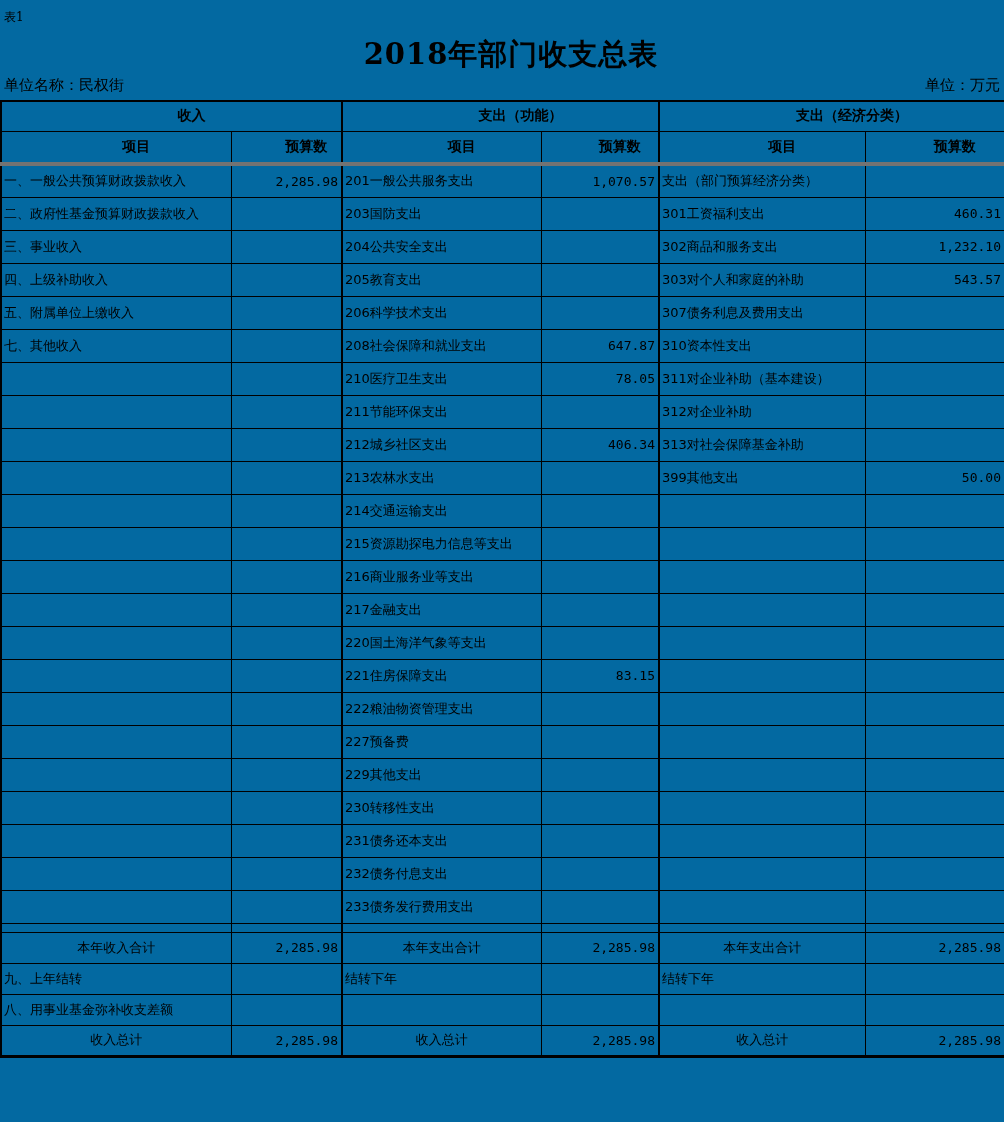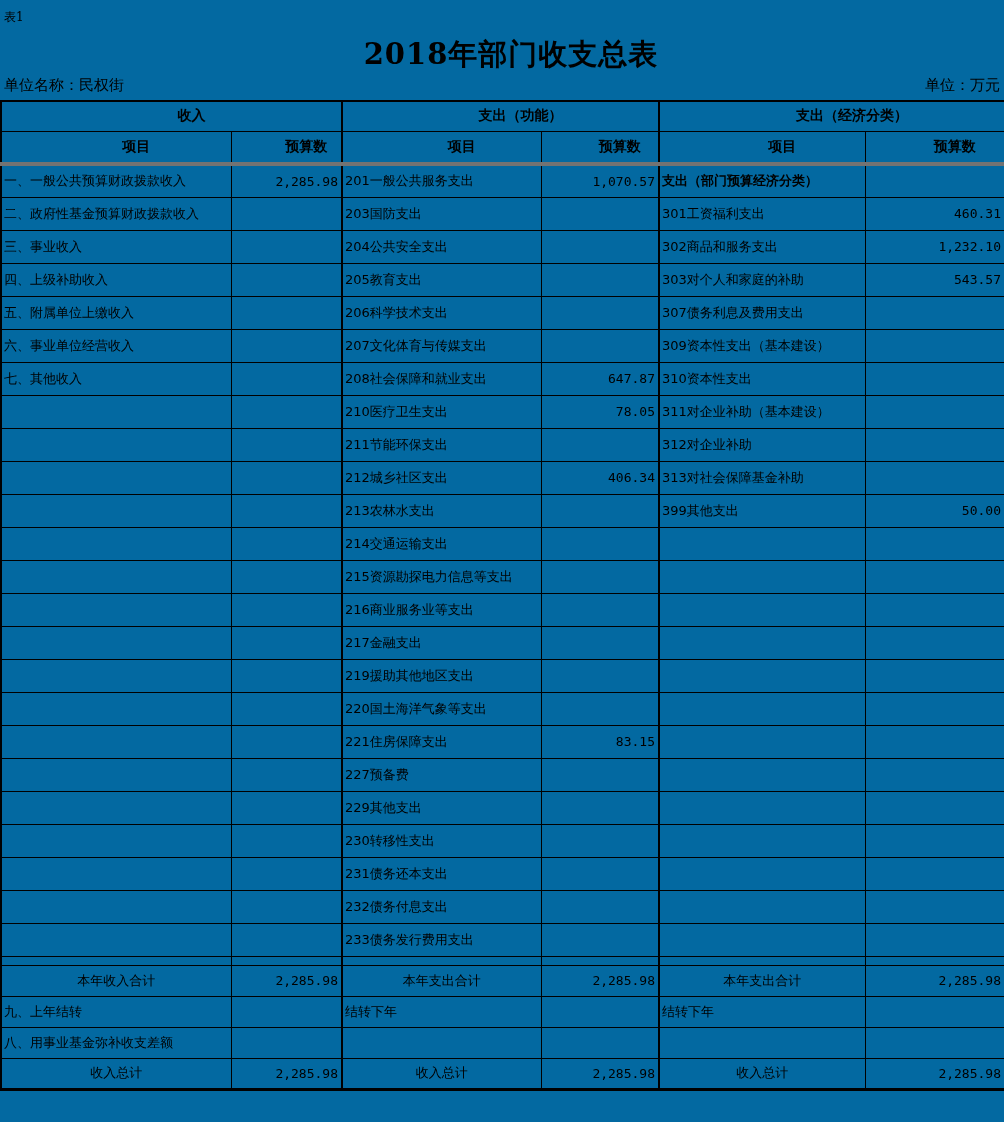--- a/index.html
+++ b/index.html
@@ -75,21 +75,21 @@
     font-size: 13px;
   }
   td.num {
     text-align: right;
     padding: 0 3px;
     font-family: "DejaVu Sans Mono", monospace;
     font-size: 13px;
   }
   tr.total td.item { text-align: center; }
   .gsep { border-left: 2px solid #000; }
-  .bold { font-weight: bold; }
+  .bold { font-weight: normal; }
 </style>
 </head>
 <body>
 
 <div class="page">
   <div class="sheet-label">表1</div>
   <h1 class="title">2018年部门收支总表</h1>
   <div class="meta">
     <span>单位名称：民权街</span>
     <span>单位：万元</span>
@@ -153,28 +153,20 @@
         </tr>
         <tr class="data">
           <td class="item">五、附属单位上缴收入</td>
           <td class="num"></td>
           <td class="item gsep">206科学技术支出</td>
           <td class="num"></td>
           <td class="item gsep">307债务利息及费用支出</td>
           <td class="num"></td>
         </tr>
         <tr class="data">
-          <td class="item">六、事业单位经营收入</td>
-          <td class="num"></td>
-          <td class="item gsep">207文化体育与传媒支出</td>
-          <td class="num"></td>
-          <td class="item gsep">309资本性支出（基本建设）</td>
-          <td class="num"></td>
-        </tr>
-        <tr class="data">
           <td class="item">七、其他收入</td>
           <td class="num"></td>
           <td class="item gsep">208社会保障和就业支出</td>
           <td class="num">647.87</td>
           <td class="item gsep">310资本性支出</td>
           <td class="num"></td>
         </tr>
         <tr class="data">
           <td class="item"></td>
           <td class="num"></td>
@@ -235,38 +227,38 @@
           <td class="item"></td>
           <td class="num"></td>
           <td class="item gsep">217金融支出</td>
           <td class="num"></td>
           <td class="item gsep"></td>
           <td class="num"></td>
         </tr>
         <tr class="data">
           <td class="item"></td>
           <td class="num"></td>
-          <td class="item gsep">219援助其他地区支出</td>
-          <td class="num"></td>
-          <td class="item gsep"></td>
-          <td class="num"></td>
-        </tr>
-        <tr class="data">
-          <td class="item"></td>
-          <td class="num"></td>
           <td class="item gsep">220国土海洋气象等支出</td>
           <td class="num"></td>
           <td class="item gsep"></td>
           <td class="num"></td>
         </tr>
         <tr class="data">
           <td class="item"></td>
           <td class="num"></td>
           <td class="item gsep">221住房保障支出</td>
           <td class="num">83.15</td>
+          <td class="item gsep"></td>
+          <td class="num"></td>
+        </tr>
+        <tr class="data">
+          <td class="item"></td>
+          <td class="num"></td>
+          <td class="item gsep">222粮油物资管理支出</td>
+          <td class="num"></td>
           <td class="item gsep"></td>
           <td class="num"></td>
         </tr>
         <tr class="data">
           <td class="item"></td>
           <td class="num"></td>
           <td class="item gsep">227预备费</td>
           <td class="num"></td>
           <td class="item gsep"></td>
           <td class="num"></td>

